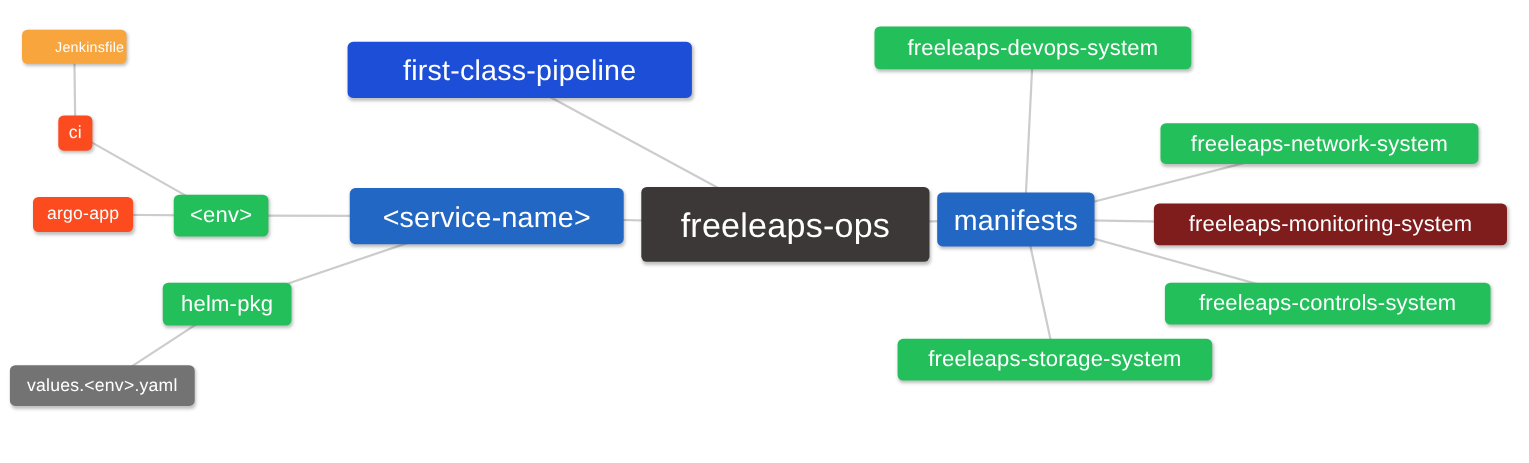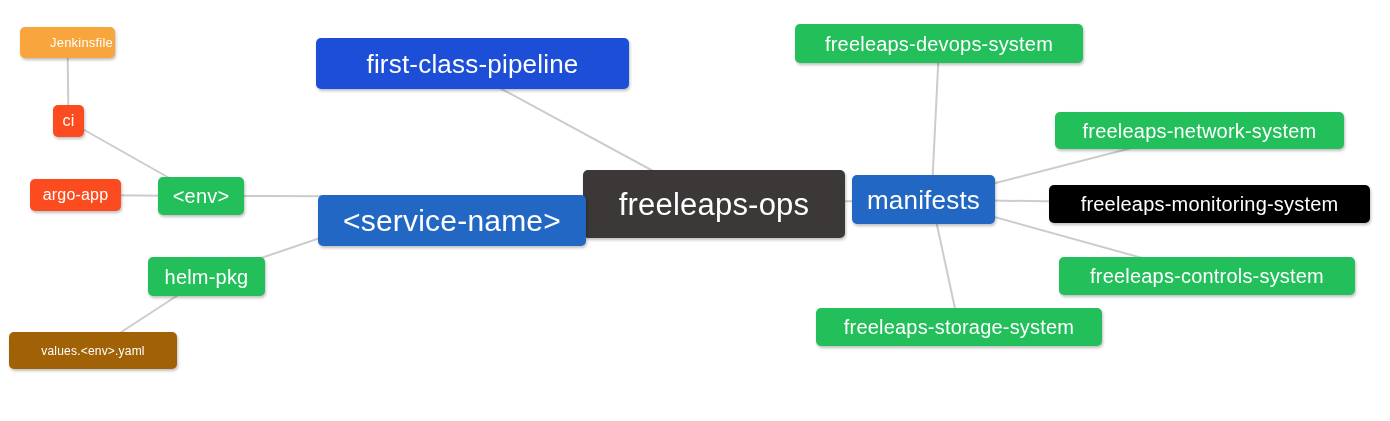--- a/index.html
+++ b/index.html
@@ -51,26 +51,26 @@
       <line x1="68.5" y1="121" x2="67.5" y2="42.5" stroke="#cccccc" stroke-width="2"></line>
       <line x1="206.5" y1="276.5" x2="93" y2="350.5" stroke="#cccccc" stroke-width="2"></line>
       <line x1="931.5" y1="199.5" x2="939" y2="47.5" stroke="#cccccc" stroke-width="2"></line>
       <line x1="931.5" y1="199.5" x2="1199.5" y2="130.5" stroke="#cccccc" stroke-width="2"></line>
       <line x1="931.5" y1="199.5" x2="1209.5" y2="204" stroke="#cccccc" stroke-width="2"></line>
       <line x1="931.5" y1="199.5" x2="1207" y2="276" stroke="#cccccc" stroke-width="2"></line>
       <line x1="931.5" y1="199.5" x2="959" y2="327" stroke="#cccccc" stroke-width="2"></line>
     </svg>
 <div class="node" style="left: 583px; top: 170px; width: 262px; height: 68px; font-size: 31px; background: rgb(59, 56, 55); color: rgb(255, 255, 255);">freeleaps-ops</div>
     <div class="node" style="left: 316px; top: 38px; width: 313px; height: 51px; font-size: 26px; background: #1d4ed8; color: rgb(255, 255, 255);">first-class-pipeline</div>
-    <div class="node" style="left: 318px; top: 171px; width: 268px; height: 51px; font-size: 30px; background: rgb(34, 103, 195); color: rgb(255, 255, 255); margin-top: 24px;">&lt;service-name&gt;</div>
+    <div class="node" style="left: 318px; top: 171px; width: 249px; height: 51px; font-size: 26px; background: rgb(34, 103, 195); color: rgb(255, 255, 255);">&lt;service-name&gt;</div>
     <div class="node" style="left: 852px; top: 175px; width: 143px; height: 49px; font-size: 26px; background: rgb(34, 103, 195); color: rgb(255, 255, 255);">manifests</div>
     <div class="node" style="left: 158px; top: 177px; width: 86px; height: 38px; font-size: 20px; background: rgb(35, 191, 91); color: rgb(255, 255, 255);">&lt;env&gt;</div>
     <div class="node" style="left: 148px; top: 257px; width: 117px; height: 39px; font-size: 20px; background: rgb(35, 191, 91); color: rgb(255, 255, 255);">helm-pkg</div>
     <div class="node" style="left: 795px; top: 24px; width: 288px; height: 39px; font-size: 20px; background: rgb(35, 191, 91); color: rgb(255, 255, 255);">freeleaps-devops-system</div>
     <div class="node" style="left: 1055px; top: 112px; width: 289px; height: 37px; font-size: 20px; background: rgb(35, 191, 91); color: rgb(255, 255, 255);">freeleaps-network-system</div>
-    <div class="node" style="left: 1049px; top: 185px; width: 321px; height: 38px; font-size: 20px; background: #000000; color: rgb(255, 255, 255);">freeleaps-monitoring-system</div>
+    <div class="node" style="left: 1049px; top: 185px; width: 321px; height: 38px; font-size: 20px; background: #7f1d1d; color: rgb(255, 255, 255);">freeleaps-monitoring-system</div>
     <div class="node" style="left: 1059px; top: 257px; width: 296px; height: 38px; font-size: 20px; background: rgb(35, 191, 91); color: rgb(255, 255, 255);">freeleaps-controls-system</div>
     <div class="node" style="left: 816px; top: 308px; width: 286px; height: 38px; font-size: 20px; background: rgb(35, 191, 91); color: rgb(255, 255, 255);">freeleaps-storage-system</div>
     <div class="node" style="left: 53px; top: 105px; width: 31px; height: 32px; font-size: 16px; background: rgb(251, 75, 31); color: rgb(255, 255, 255);">ci</div>
     <div class="node" style="left: 30px; top: 179px; width: 91px; height: 32px; font-size: 16px; background: rgb(251, 75, 31); color: rgb(255, 255, 255);">argo-app</div>
-    <div class="node" style="left: 9px; top: 332px; width: 168px; height: 37px; font-size: 12px; background: #a16207; color: rgb(255, 255, 255);">values.&lt;env&gt;.yaml</div>
+    <div class="node" style="left: 9px; top: 332px; width: 168px; height: 37px; font-size: 16px; background: #737373; color: rgb(255, 255, 255);">values.&lt;env&gt;.yaml</div>
     <div class="node" style="left: 20px; top: 27px; width: 95px; height: 31px; font-size: 13px; background: rgb(247, 165, 60); color: rgb(255, 255, 255); padding-left: 28px;">Jenkinsfile</div>
   </div>
 
 </body></html>

